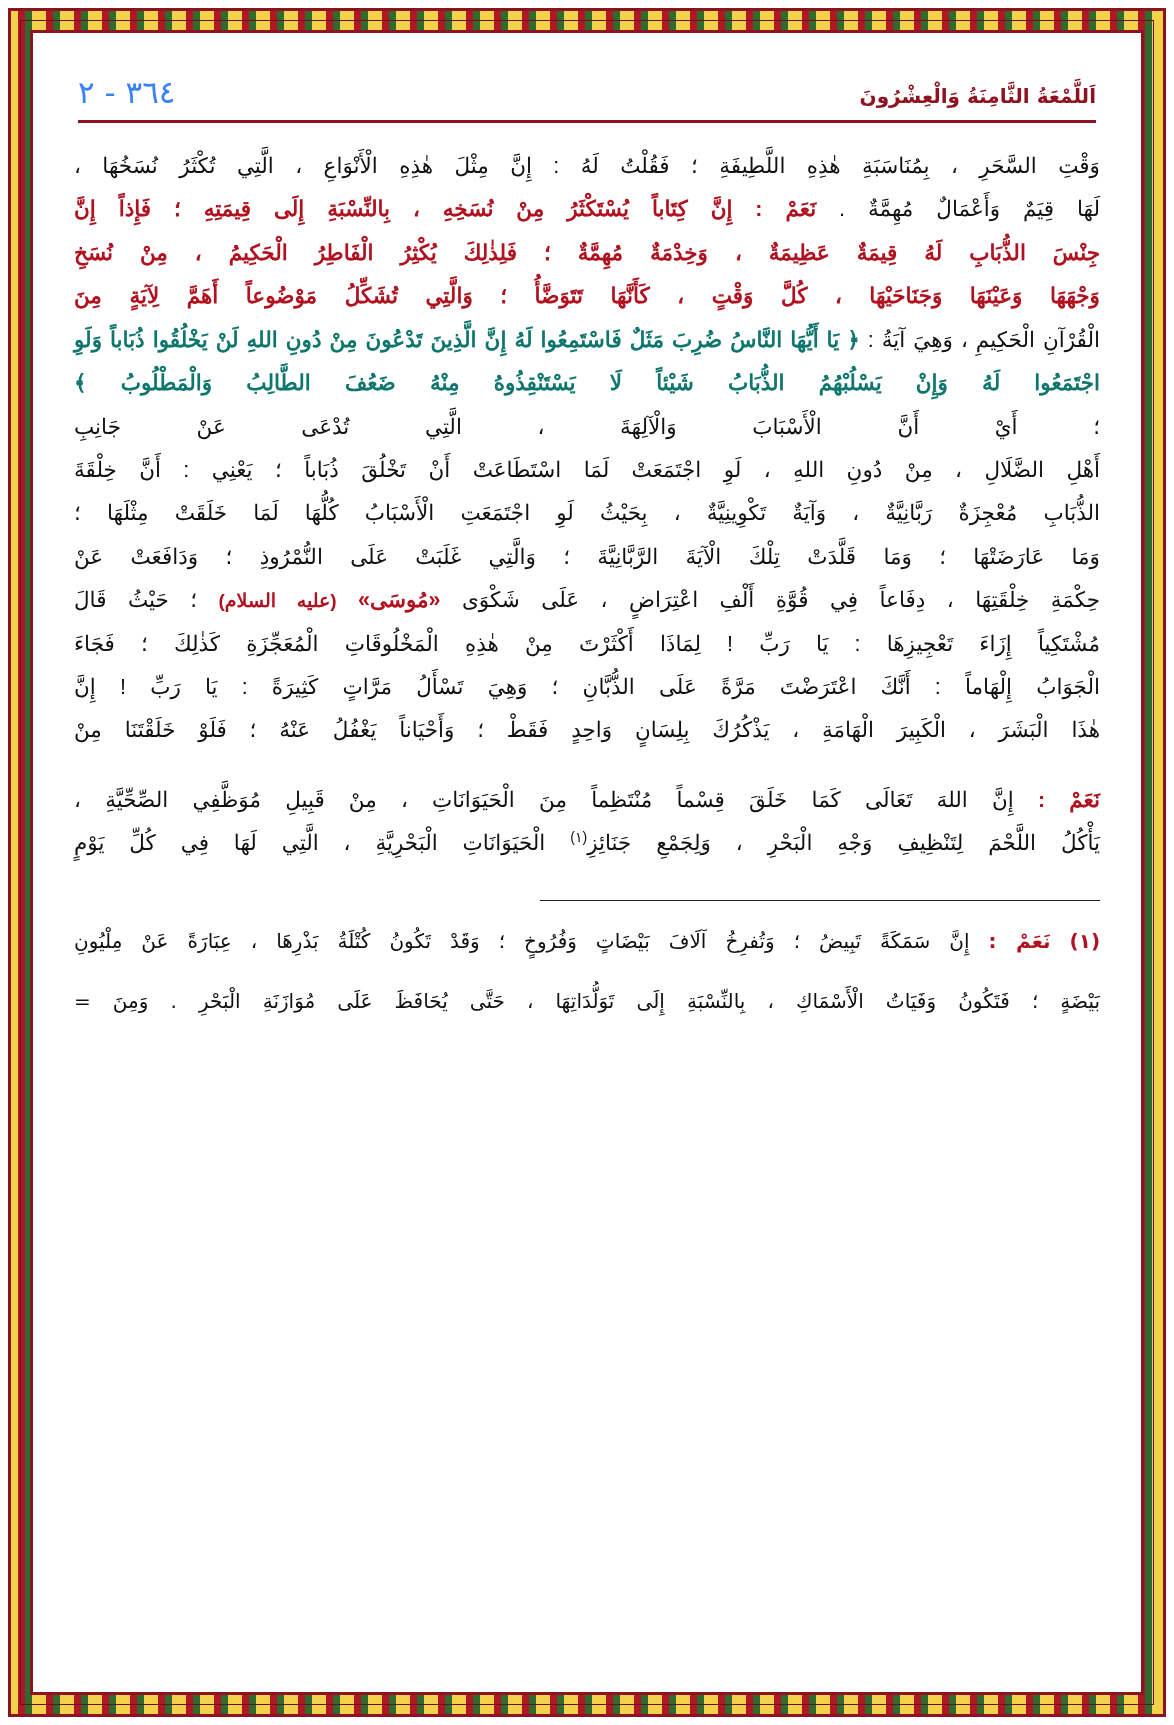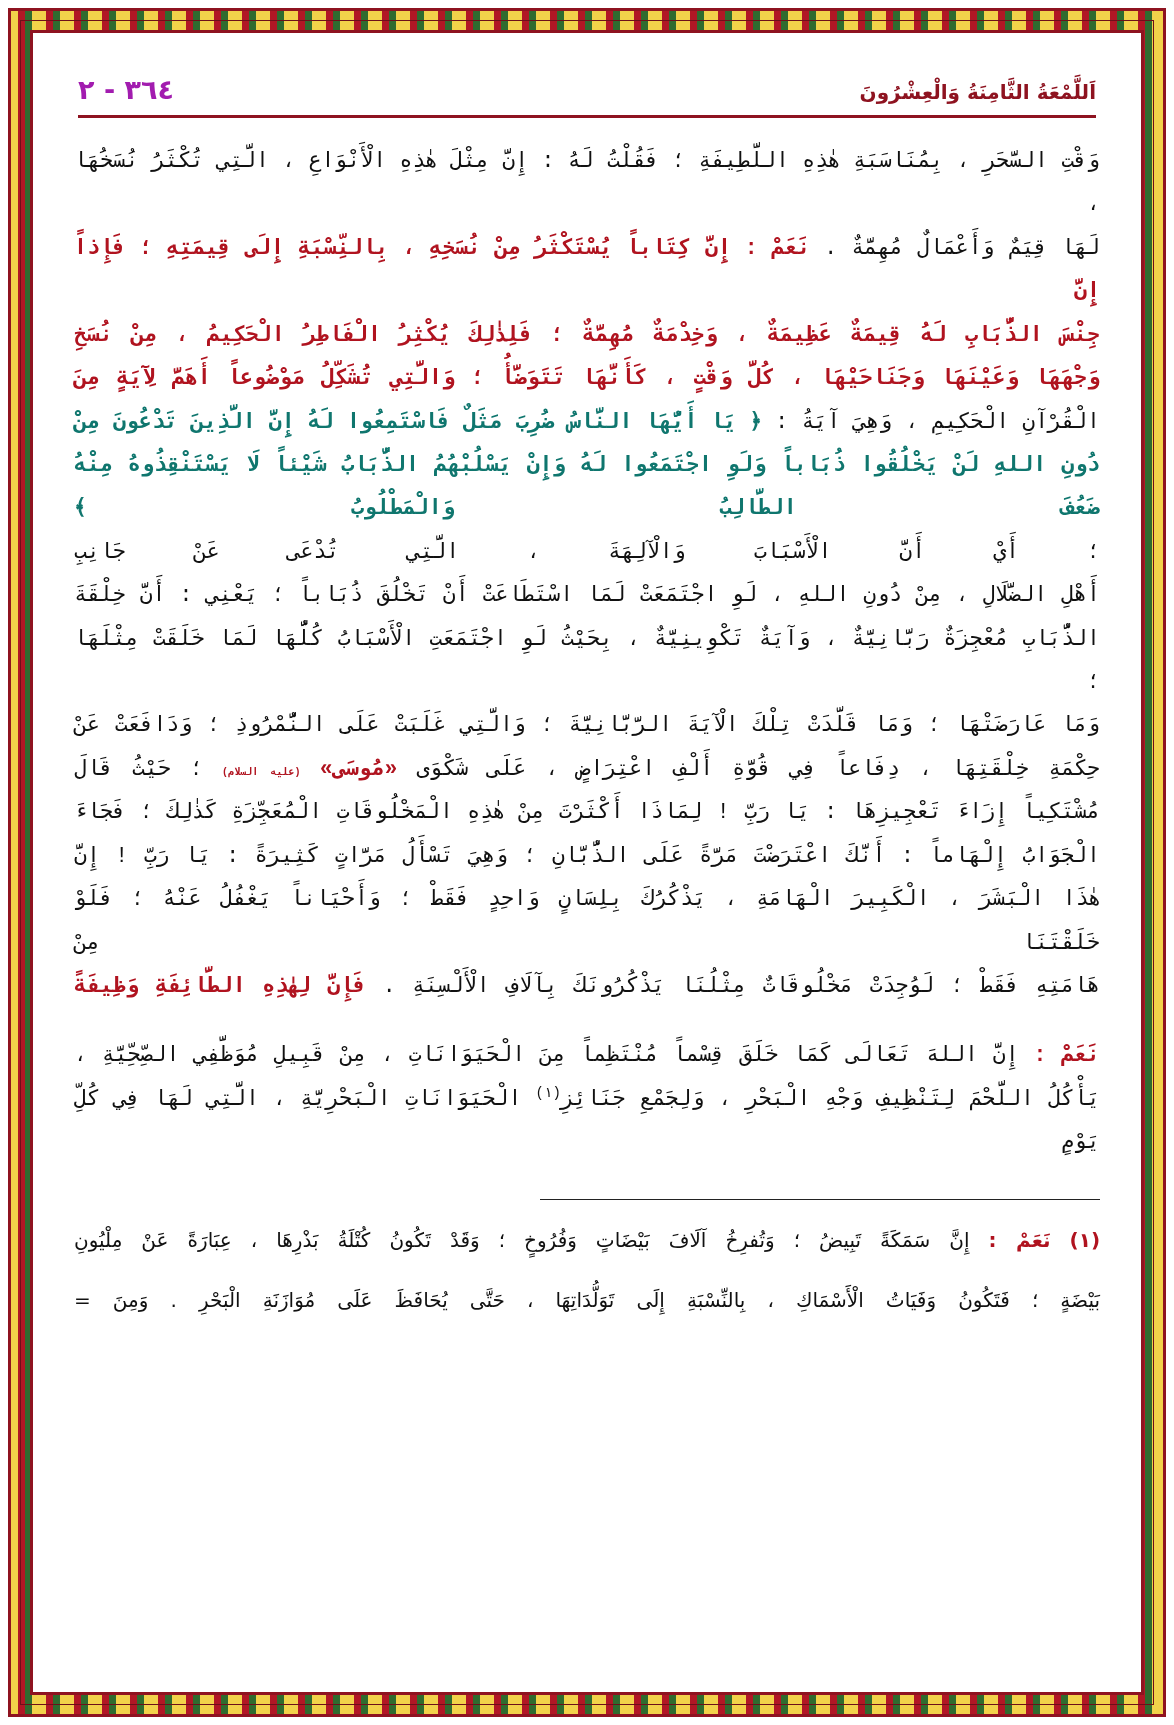--- a/index.html
+++ b/index.html
@@ -72,23 +72,23 @@
 
   
   .header {
     display: flex;
     align-items: baseline;
     justify-content: space-between;
     direction: rtl;
     padding: 8px 18px 0 18px;
   }
   .header .page-number {
-    color: #a21caf;
-    font-size: 27px;
-    font-weight: bold;
+    color: #3b82f6;
+    font-size: 31px;
+    font-weight: normal;
     letter-spacing: 1px;
     white-space: nowrap;
   }
   .header .lesson-title {
     color: #8e1320;
     font-size: 20px;
     font-weight: bold;
     white-space: nowrap;
     margin-left: 90px;
   }
@@ -100,21 +100,21 @@
   
   .body-text {
     direction: rtl;
     text-align: justify;
     text-align-last: justify;
     padding: 0 14px;
     margin-top: 22px;
     font-size: 21.5px;
     line-height: 2.02;
     color: #111111;
-    font-family: Liberation Mono, monospace;
+    font-family: Liberation Sans, sans-serif;
   }
   .body-text p {
     margin: 0 0 0 0;
     text-align: justify;
     text-align-last: justify;
   }
   .para-spacer {
     height: 26px;
   }
 
@@ -186,35 +186,31 @@
       </p>
       <p>
         <span class="black">الذُّبَابِ مُعْجِزَةٌ رَبَّانِيَّةٌ ، وَآيَةٌ تَكْوِينِيَّةٌ ، بِحَيْثُ لَوِ اجْتَمَعَتِ الْأَسْبَابُ كُلُّهَا لَمَا خَلَقَتْ مِثْلَهَا ؛</span>
       </p>
       <p>
         <span class="black">وَمَا عَارَضَتْهَا ؛ وَمَا قَلَّدَتْ تِلْكَ الْآيَةَ الرَّبَّانِيَّةَ ؛ وَالَّتِي غَلَبَتْ عَلَى النُّمْرُوذِ ؛ وَدَافَعَتْ عَنْ</span>
       </p>
       <p>
         <span class="black">حِكْمَةِ خِلْقَتِهَا ، دِفَاعاً فِي قُوَّةِ أَلْفِ اعْتِرَاضٍ ، عَلَى شَكْوَى</span>
         <span class="red">«مُوسَى»</span>
-        <span class="red" style="font-size:10px;">(عليه السلام)</span>
+        <span class="red" style="font-size:19px;">(عليه السلام)</span>
         <span class="black">؛ حَيْثُ قَالَ</span>
       </p>
       <p>
         <span class="black">مُشْتَكِياً إِزَاءَ تَعْجِيزِهَا : يَا رَبِّ ! لِمَاذَا أَكْثَرْتَ مِنْ هٰذِهِ الْمَخْلُوقَاتِ الْمُعَجِّزَةِ كَذٰلِكَ ؛ فَجَاءَ</span>
       </p>
       <p>
         <span class="black">الْجَوَابُ إِلْهَاماً : أَنَّكَ اعْتَرَضْتَ مَرَّةً عَلَى الذُّبَّانِ ؛ وَهِيَ تَسْأَلُ مَرَّاتٍ كَثِيرَةً : يَا رَبِّ ! إِنَّ</span>
       </p>
       <p>
         <span class="black">هٰذَا الْبَشَرَ ، الْكَبِيرَ الْهَامَةِ ، يَذْكُرُكَ بِلِسَانٍ وَاحِدٍ فَقَطْ ؛ وَأَحْيَاناً يَغْفُلُ عَنْهُ ؛ فَلَوْ خَلَقْتَنَا مِنْ</span>
-      </p>
-      <p>
-        <span class="black">هَامَتِهِ فَقَطْ ؛ لَوُجِدَتْ مَخْلُوقَاتٌ مِثْلُنَا يَذْكُرُونَكَ بِآلَافِ الْأَلْسِنَةِ .</span>
-        <span class="red">فَإِنَّ لِهٰذِهِ الطَّائِفَةِ وَظِيفَةً</span>
       </p>
 
       <div class="para-spacer"></div>
 
       <p>
         <span class="red">نَعَمْ :</span>
         <span class="black">إِنَّ اللهَ تَعَالَى كَمَا خَلَقَ قِسْماً مُنْتَظِماً مِنَ الْحَيَوَانَاتِ ، مِنْ قَبِيلِ مُوَظَّفِي الصِّحِّيَّةِ ،</span>
       </p>
       <p>
         <span class="black">يَأْكُلُ اللَّحْمَ لِتَنْظِيفِ وَجْهِ الْبَحْرِ ، وَلِجَمْعِ جَنَائِزِ</span><span class="tiny-sup">(١)</span>

